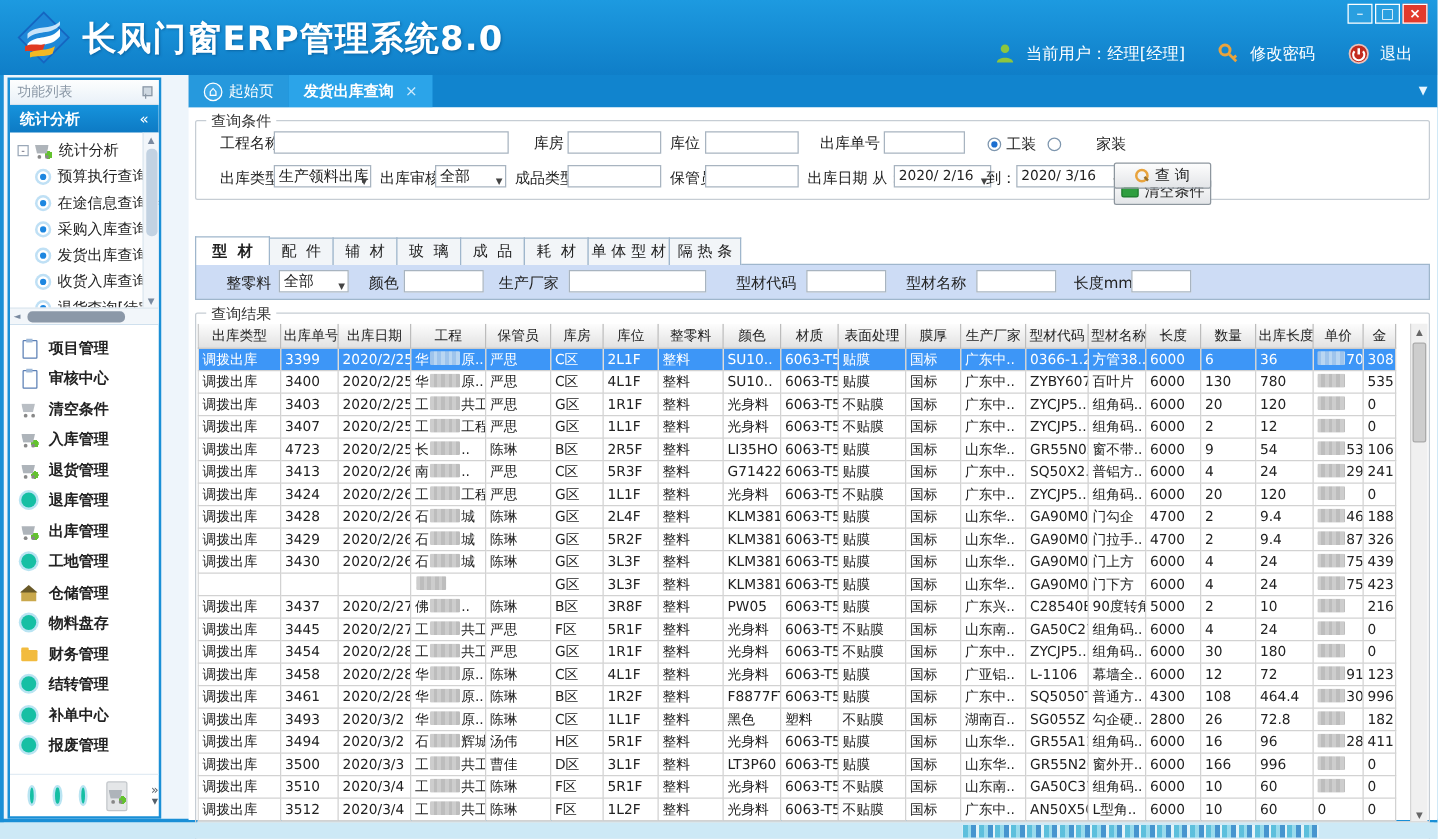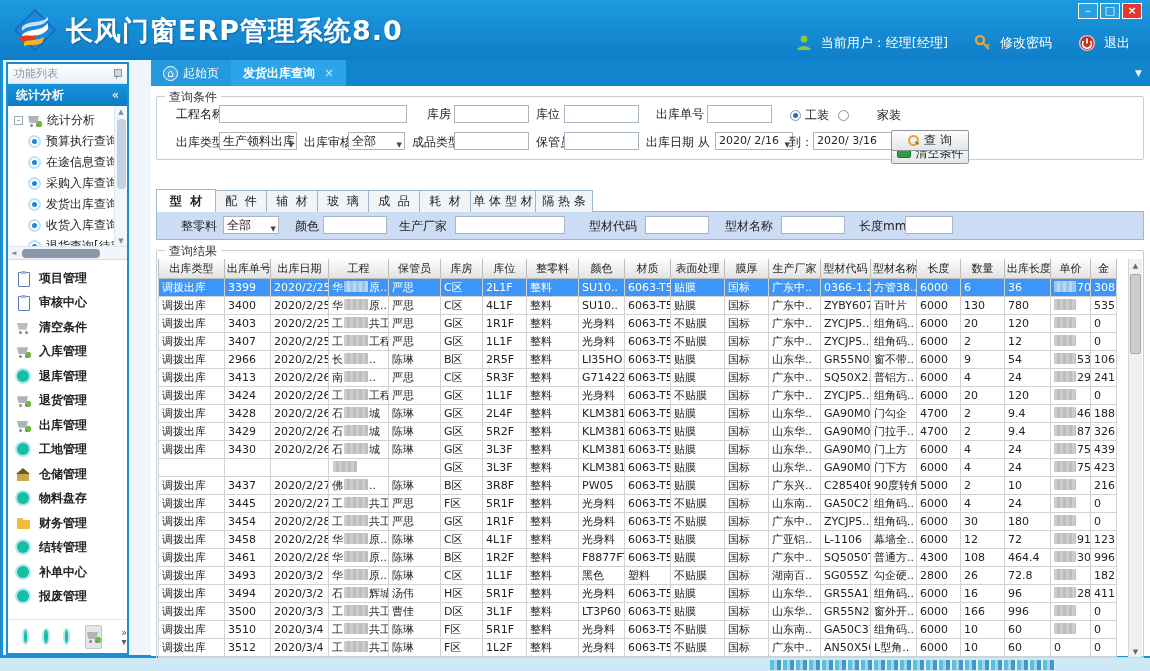--- a/index.html
+++ b/index.html
@@ -254,26 +254,26 @@
           </div>
           <div class="mod">
             <span class="ic ic-cart"></span>
             <span>清空条件</span>
           </div>
           <div class="mod">
             <span class="ic ic-cart g"></span>
             <span>入库管理</span>
           </div>
           <div class="mod">
+            <span class="ic ic-cart g"></span>
+            <span>退货管理</span>
+          </div>
+          <div class="mod">
             <span class="ic ic-dot"></span>
             <span>退库管理</span>
-          </div>
-          <div class="mod">
-            <span class="ic ic-cart g"></span>
-            <span>退货管理</span>
           </div>
           <div class="mod">
             <span class="ic ic-cart g"></span>
             <span>出库管理</span>
           </div>
           <div class="mod">
             <span class="ic ic-dot"></span>
             <span>工地管理</span>
           </div>
           <div class="mod">
@@ -528,21 +528,21 @@
                     <td>ZYCJP5..</td>
                     <td>组角码..</td>
                     <td>6000</td>
                     <td>2</td>
                     <td>12</td>
                     <td><span class="redact" style="width: 22px; margin-right: 1px;"></span></td>
                     <td>0</td>
                   </tr>
                   <tr>
                     <td>调拨出库</td>
-                    <td>2966</td>
+                    <td>4723</td>
                     <td>2020/2/25</td>
                     <td>长<span class="redact" style="width: 24px; margin: 0px 1px;"></span>..</td>
                     <td>陈琳</td>
                     <td>B区</td>
                     <td>2R5F</td>
                     <td>整料</td>
                     <td>LI35HO</td>
                     <td>6063-T5</td>
                     <td>贴膜</td>
                     <td>国标</td>

